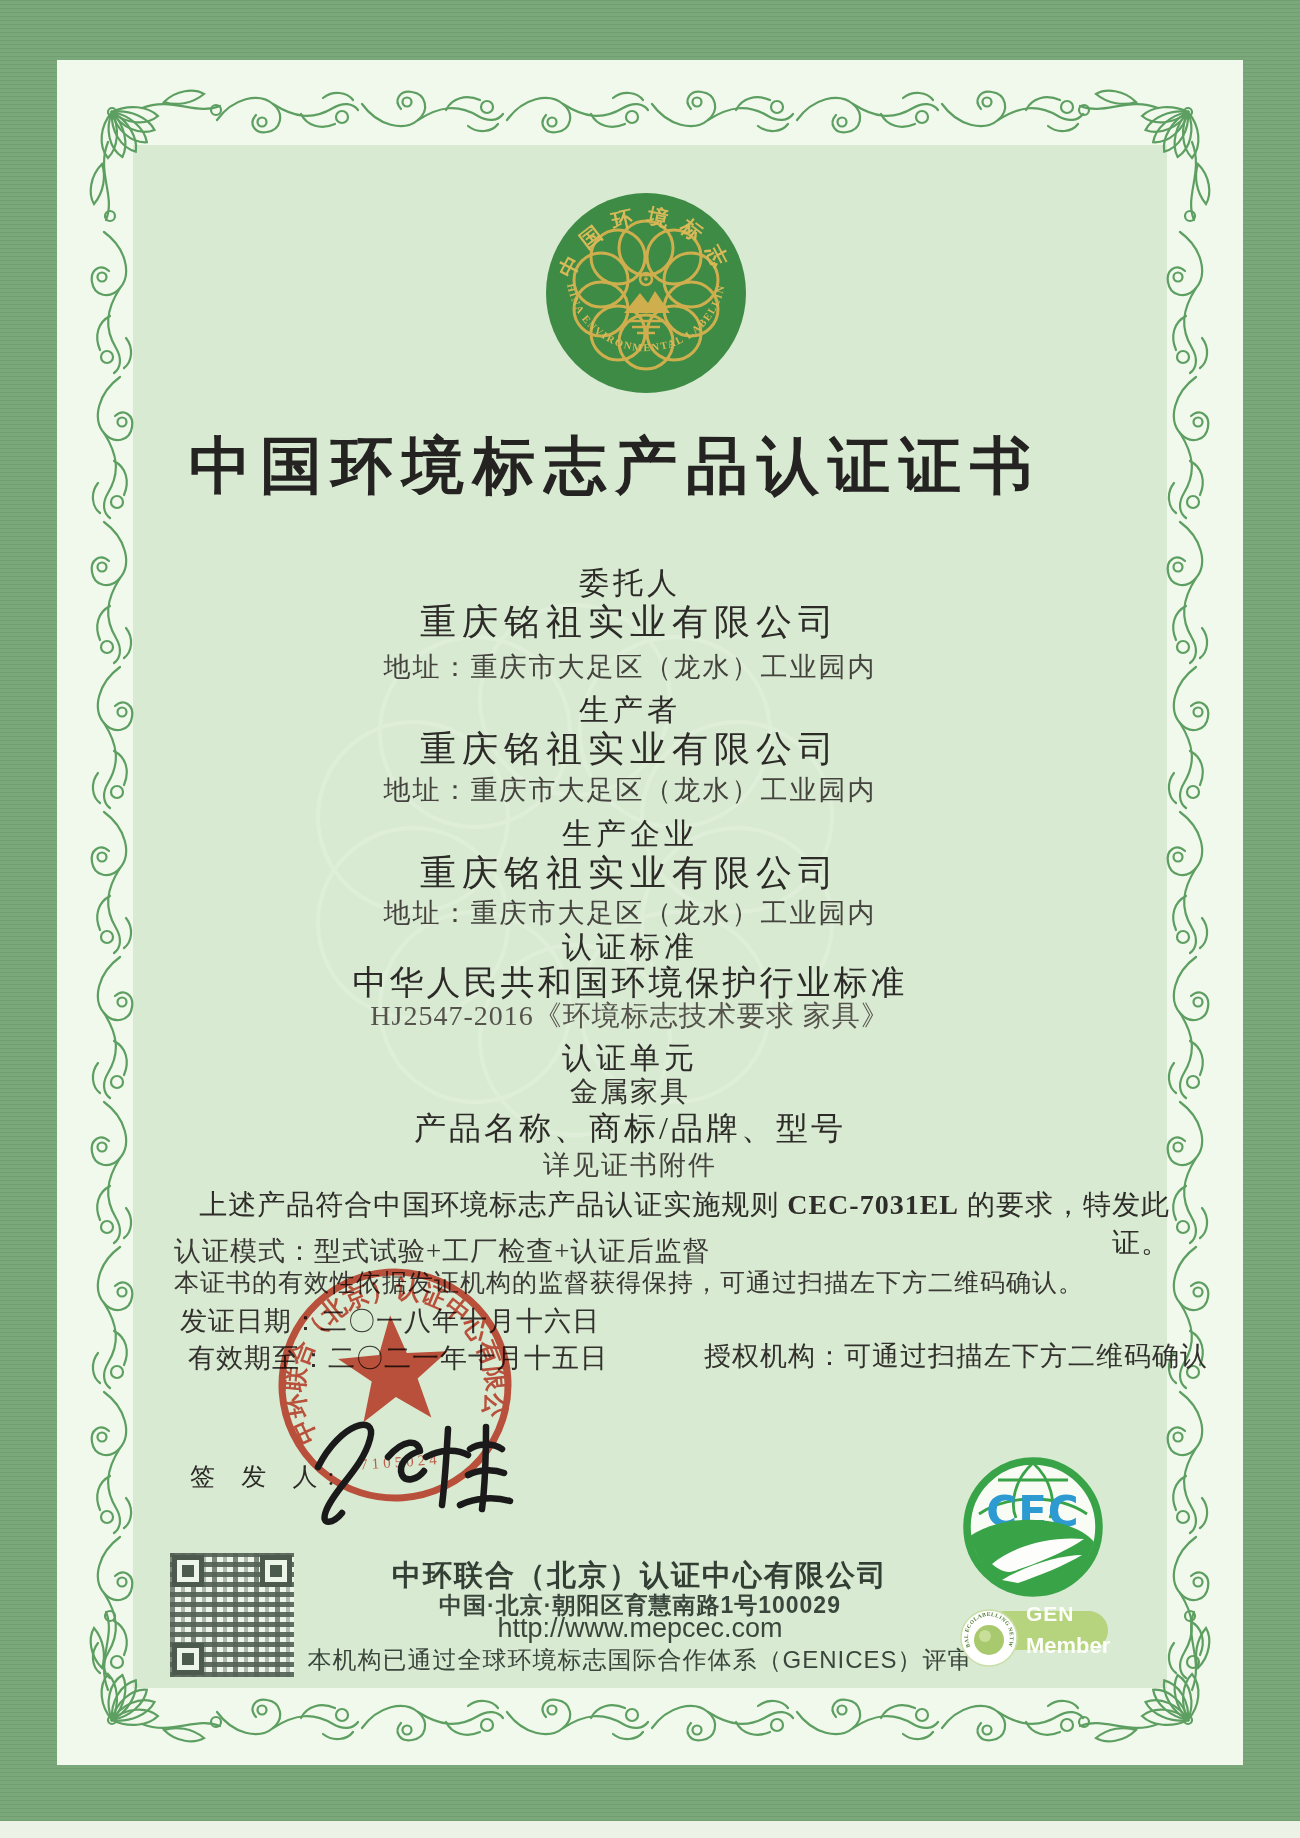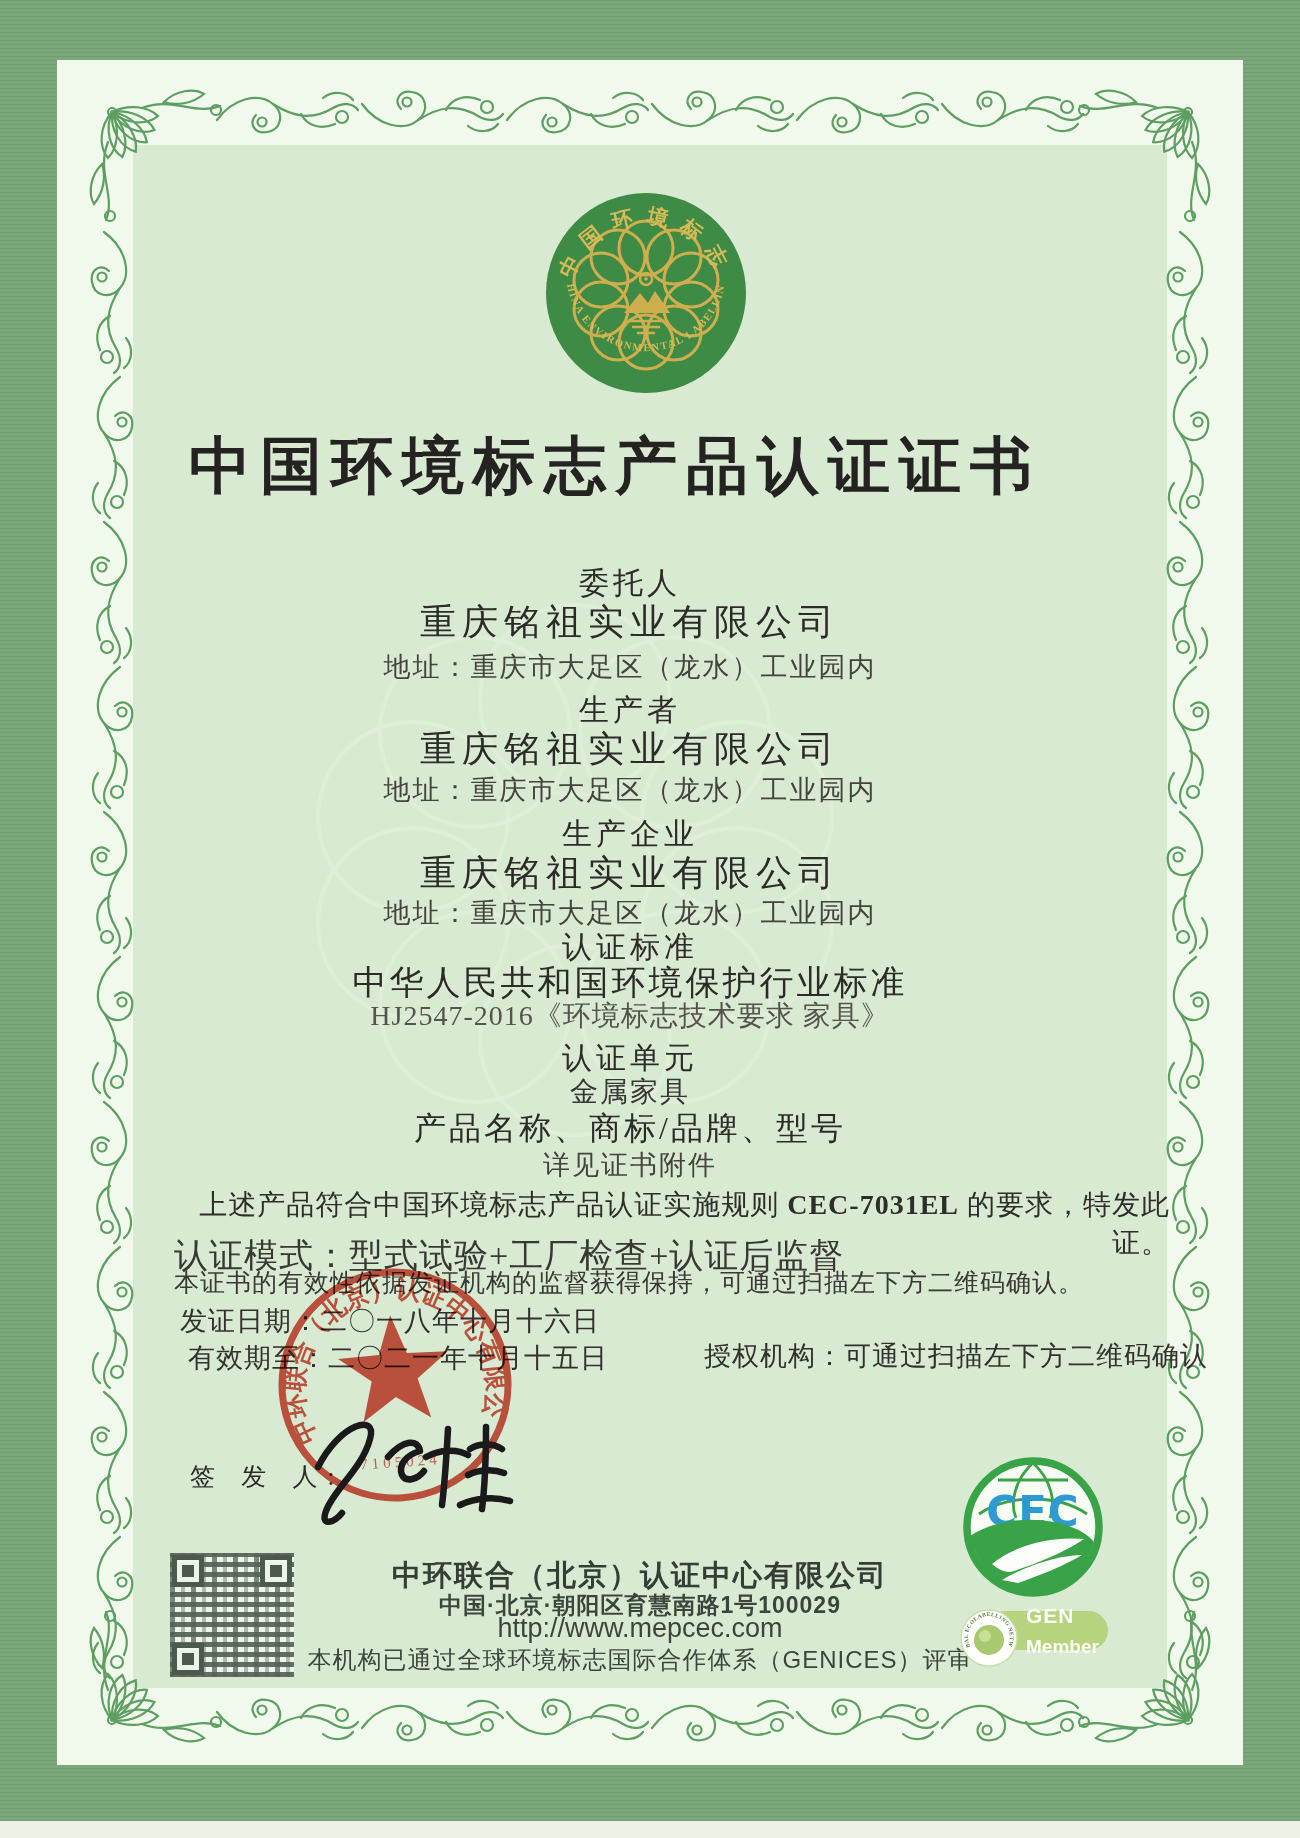--- a/index.html
+++ b/index.html
@@ -23,21 +23,21 @@
   .f-label{font-size:30px;letter-spacing:4px;color:#2d2b28;}
   .f-name{font-size:36px;letter-spacing:6px;color:#2d2b28;}
   .f-addr{font-size:27px;letter-spacing:2px;color:#45433e;}
   .f-std2{font-size:34px;letter-spacing:3px;color:#2d2b28;}
   .f-std3{font-size:28px;letter-spacing:1px;color:#55534c;}
   .f-mid{font-size:28px;letter-spacing:2px;color:#383632;}
   .f-prod{font-size:32px;letter-spacing:3px;color:#2d2b28;}
 
   .statement{position:absolute;left:170px;top:1186px;width:1000px;font-size:28px;letter-spacing:1px;color:#2f2d2a;text-align:right;}
   .statement .code{font-weight:bold;}
-  .note1{position:absolute;left:174px;top:1233px;font-size:34px;letter-spacing:1px;color:#3a3834;}
+  .note1{position:absolute;left:174px;top:1233px;font-size:27px;letter-spacing:1px;color:#3a3834;}
   .note2{position:absolute;left:174px;top:1266px;font-size:25px;letter-spacing:1px;color:#3a3834;}
   .idate{position:absolute;left:180px;top:1303px;font-size:27px;letter-spacing:1px;color:#33312d;}
   .vdate{position:absolute;left:188px;top:1340px;font-size:27px;letter-spacing:1px;color:#33312d;}
   .authority{position:absolute;left:704px;top:1338px;font-size:27px;letter-spacing:1px;color:#33312d;}
   .signer{position:absolute;left:190px;top:1460px;font-size:25px;letter-spacing:10px;color:#2d2b28;}
 
   .seal-svg{position:absolute;left:263px;top:1253px;mix-blend-mode:multiply;opacity:.88;transform:rotate(-4deg);}
   .sig-svg{position:absolute;left:300px;top:1405px;}
 
   .qr{position:absolute;left:170px;top:1553px;width:124px;height:124px;background-color:#edf4e8;
@@ -55,21 +55,21 @@
   .foot.addr{top:1590px;font-size:23px;font-weight:600;letter-spacing:1px;color:#3a463c;}
   .foot.url{top:1613px;font-size:27px;color:#3a463c;}
   .foot.note{top:1644px;font-size:24px;font-weight:500;letter-spacing:1px;color:#3a463c;}
 
   .cec-svg{position:absolute;left:958px;top:1452px;}
   .gen-badge{position:absolute;left:960px;top:1608px;width:152px;height:60px;}
   .gen-pill{position:absolute;left:26px;top:3px;width:122px;height:39px;border-radius:27px;background:#b6d37e;
     color:#fdfef9;font-family:"Liberation Sans","DejaVu Sans",sans-serif;padding-left:40px;box-sizing:border-box;
     display:flex;flex-direction:column;justify-content:center;line-height:1.02;}
   .gen-pill .l1{font-size:21px;font-weight:bold;letter-spacing:1px;}
-  .gen-pill .l2{font-size:19px;font-weight:bold;margin-top:11px;}
+  .gen-pill .l2{font-size:22px;font-weight:bold;margin-top:11px;}
   .gen-globe{position:absolute;left:0;top:1px;}
 </style>
 </head>
 <body>
 
 <div class="page">
   <div class="paper"></div>
   <div class="panel"></div>
 
   <svg class="wm" width="1300" height="1838">

